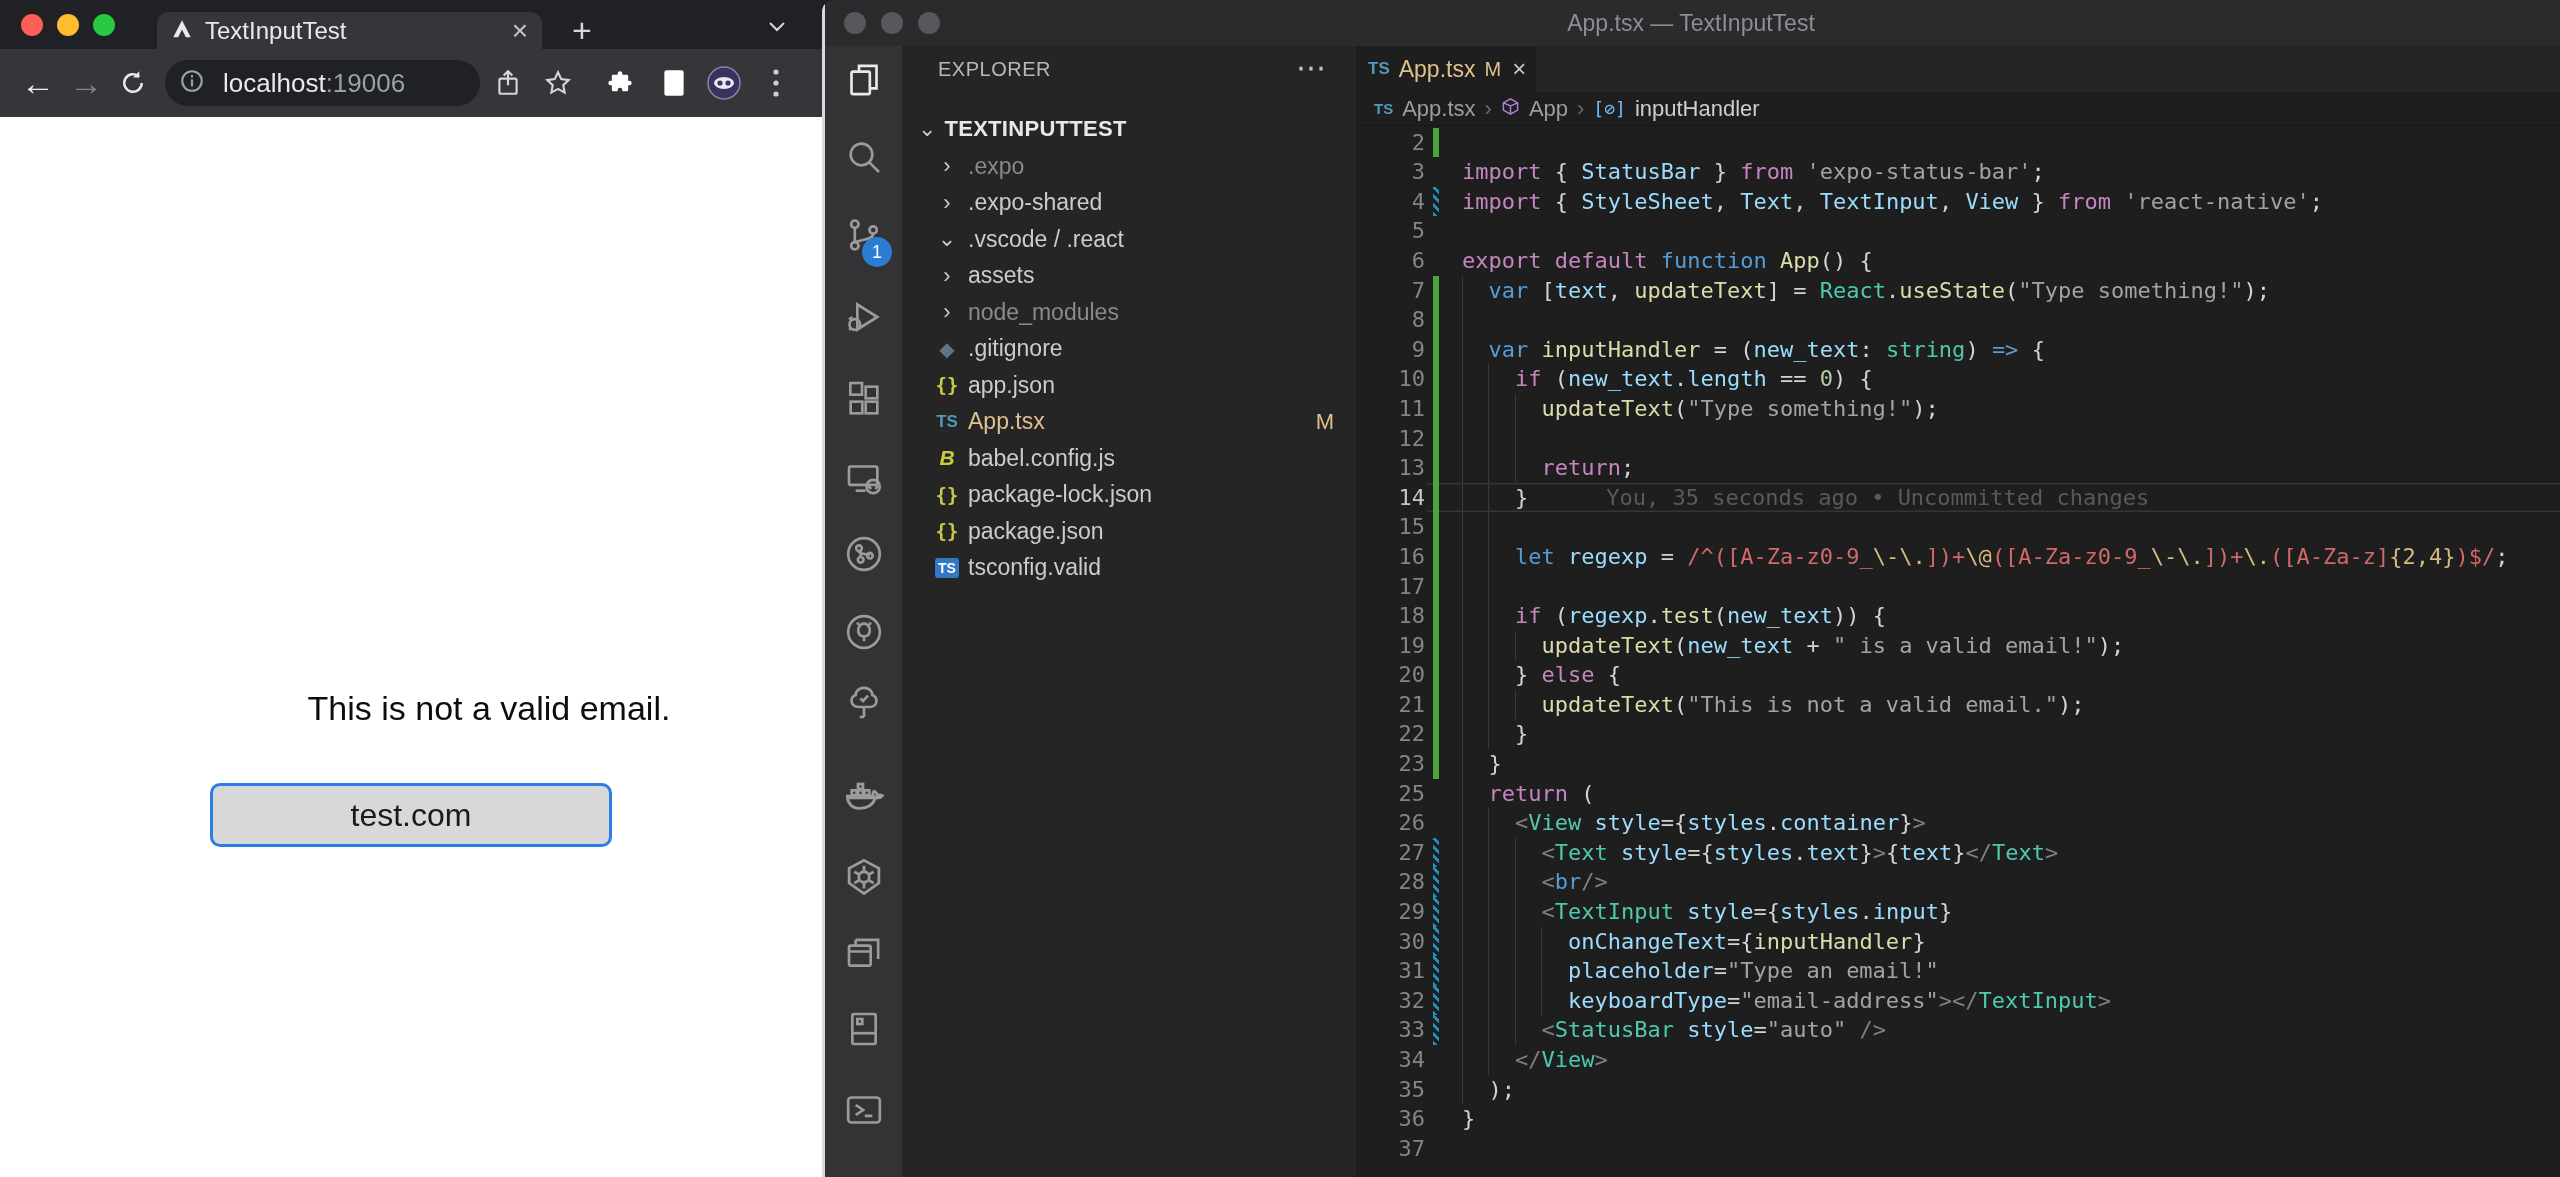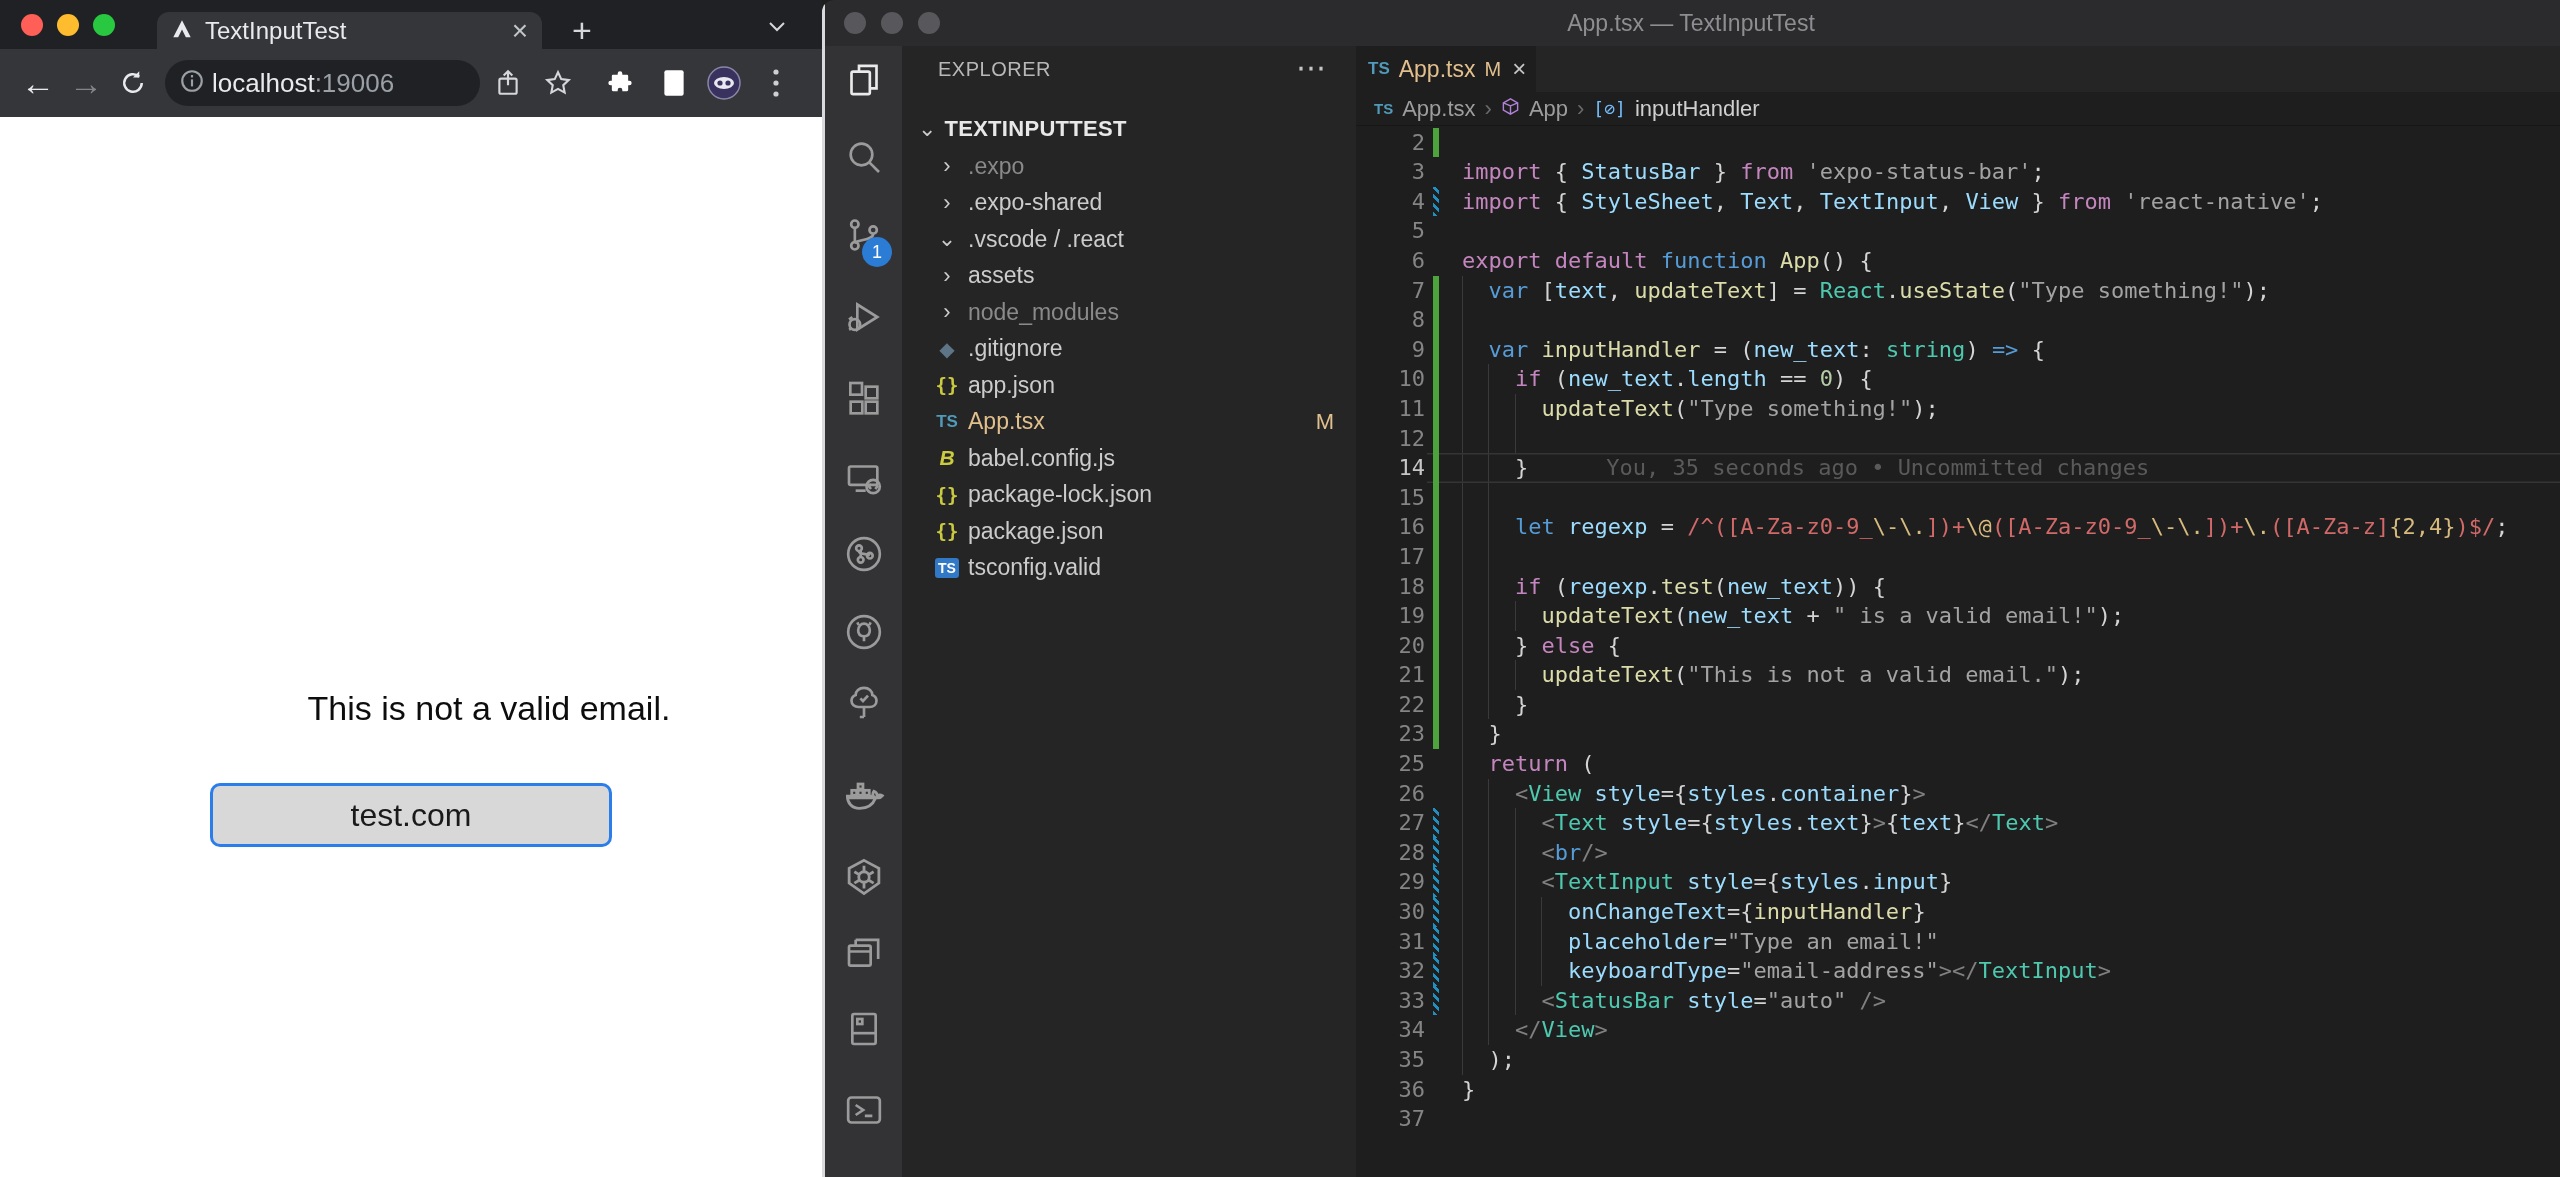--- a/index.html
+++ b/index.html
@@ -18,21 +18,21 @@
   .b-tab .close { color:#c3c6c9; font-size:28px; line-height:1; }
   .b-newtab { position:absolute; left:562px; top:13px; width:40px; height:36px; color:#d5d7da;
     font-size:34px; text-align:center; line-height:34px; font-weight:300; }
   .b-tabchevron { position:absolute; left:765px; top:14px; }
   .b-toolbar { position:absolute; left:0; top:49px; width:822px; height:68px; background:#35363a; }
   .bt-ic { position:absolute; top:0; height:68px; display:flex; align-items:center; justify-content:center; }
   .arrow { font-size:34px; color:#e8eaed; }
   .arrow.dis { color:#82858a; }
   .pill { position:absolute; left:165px; top:11px; width:315px; height:46px; border-radius:23px;
     background:#202124; display:flex; align-items:center; padding-left:14px; }
-  .pill .host { color:#e8eaed; font-size:26px; margin-left:7px; }
+  .pill .host { color:#e8eaed; font-size:26px; margin-left:18px; }
   .pill .port { color:#9aa0a6; font-size:26px; }
   .b-content { position:absolute; left:0; top:117px; width:822px; height:1060px; background:#ffffff; }
   .rn-msg { position:absolute; top:572px; left:0; width:978px; text-align:center;
     font-size:34px; color:#0d0d0d; }
   .rn-input { position:absolute; top:666px; left:210px; width:402px; height:64px;
     border:3.5px solid #2b7de9; border-radius:10px; background:#d8d8d8;
     text-align:center; font-size:32px; color:#1a1a1a; font-family:"Liberation Sans",sans-serif; outline:none; }
 
   
   #vscode { position:absolute; left:822px; top:0; width:1738px; height:1177px; background:#1e1e1e;
@@ -418,20 +418,21 @@
           <div class="code-row"><span class="ln">3</span><span class="lc"><span class="tk-kw">import </span><span class="tk-p">{ </span><span class="tk-v">StatusBar</span><span class="tk-p"> } </span><span class="tk-kw">from </span><span class="tk-s">'expo-status-bar'</span><span class="tk-p">;</span></span></div>
           <div class="code-row"><span class="ln">4</span><span class="mk m"></span><span class="lc"><span class="tk-kw">import </span><span class="tk-p">{ </span><span class="tk-v">StyleSheet</span><span class="tk-p">, </span><span class="tk-v">Text</span><span class="tk-p">, </span><span class="tk-v">TextInput</span><span class="tk-p">, </span><span class="tk-v">View</span><span class="tk-p"> } </span><span class="tk-kw">from </span><span class="tk-s">'react-native'</span><span class="tk-p">;</span></span></div>
           <div class="code-row"><span class="ln">5</span><span class="lc"></span></div>
           <div class="code-row"><span class="ln">6</span><span class="lc"><span class="tk-kw">export </span><span class="tk-kw">default </span><span class="tk-st">function </span><span class="tk-fn">App</span><span class="tk-p">() {</span></span></div>
           <div class="code-row"><div class="guide" style="left: 106px;"></div><span class="ln">7</span><span class="mk a"></span><span class="lc">  <span class="tk-st">var </span><span class="tk-p">[</span><span class="tk-v">text</span><span class="tk-p">, </span><span class="tk-fn">updateText</span><span class="tk-p">] = </span><span class="tk-cl">React</span><span class="tk-p">.</span><span class="tk-fn">useState</span><span class="tk-p">(</span><span class="tk-s">"Type something!"</span><span class="tk-p">);</span></span></div>
           <div class="code-row"><div class="guide" style="left: 106px;"></div><span class="ln">8</span><span class="mk a"></span><span class="lc"></span></div>
           <div class="code-row"><div class="guide" style="left: 106px;"></div><span class="ln">9</span><span class="mk a"></span><span class="lc">  <span class="tk-st">var </span><span class="tk-fn">inputHandler</span><span class="tk-p"> = (</span><span class="tk-v">new_text</span><span class="tk-p">: </span><span class="tk-cl">string</span><span class="tk-p">) </span><span class="tk-st">=&gt; </span><span class="tk-p">{</span></span></div>
           <div class="code-row"><div class="guide" style="left: 106px;"></div><div class="guide" style="left: 132.49px;"></div><span class="ln">10</span><span class="mk a"></span><span class="lc">    <span class="tk-kw">if </span><span class="tk-p">(</span><span class="tk-v">new_text</span><span class="tk-p">.</span><span class="tk-v">length</span><span class="tk-p"> == </span><span class="tk-n">0</span><span class="tk-p">) {</span></span></div>
           <div class="code-row"><div class="guide" style="left: 106px;"></div><div class="guide" style="left: 132.49px;"></div><div class="guide" style="left: 158.98px;"></div><span class="ln">11</span><span class="mk a"></span><span class="lc">      <span class="tk-fn">updateText</span><span class="tk-p">(</span><span class="tk-s">"Type something!"</span><span class="tk-p">);</span></span></div>
           <div class="code-row"><div class="guide" style="left: 106px;"></div><div class="guide" style="left: 132.49px;"></div><div class="guide" style="left: 158.98px;"></div><span class="ln">12</span><span class="mk a"></span><span class="lc"></span></div>
+          <div class="code-row"><div class="guide" style="left: 106px;"></div><div class="guide" style="left: 132.49px;"></div><div class="guide" style="left: 158.98px;"></div><span class="ln">13</span><span class="mk a"></span><span class="lc">      <span class="tk-kw">return</span><span class="tk-p">;</span></span></div>
           <div class="code-row cur"><div class="guide" style="left: 106px;"></div><div class="guide" style="left: 132.49px;"></div><div class="cur-ov"></div><span class="ln">14</span><span class="mk a"></span><span class="lc">    <span class="tk-p">}</span><span class="blame">You, 35 seconds ago • Uncommitted changes</span></span></div>
           <div class="code-row"><div class="guide" style="left: 106px;"></div><div class="guide" style="left: 132.49px;"></div><span class="ln">15</span><span class="mk a"></span><span class="lc"></span></div>
           <div class="code-row"><div class="guide" style="left: 106px;"></div><div class="guide" style="left: 132.49px;"></div><span class="ln">16</span><span class="mk a"></span><span class="lc">    <span class="tk-st">let </span><span class="tk-v">regexp</span><span class="tk-p"> = </span><span class="tk-re">/^([A-Za-z0-9_</span><span class="tk-rq">\-\.</span><span class="tk-re">])+</span><span class="tk-rq">\@</span><span class="tk-re">([A-Za-z0-9_</span><span class="tk-rq">\-\.</span><span class="tk-re">])+</span><span class="tk-rq">\.</span><span class="tk-re">([A-Za-z]</span><span class="tk-rq">{2,4}</span><span class="tk-re">)$/</span><span class="tk-p">;</span></span></div>
           <div class="code-row"><div class="guide" style="left: 106px;"></div><div class="guide" style="left: 132.49px;"></div><span class="ln">17</span><span class="mk a"></span><span class="lc"></span></div>
           <div class="code-row"><div class="guide" style="left: 106px;"></div><div class="guide" style="left: 132.49px;"></div><span class="ln">18</span><span class="mk a"></span><span class="lc">    <span class="tk-kw">if </span><span class="tk-p">(</span><span class="tk-v">regexp</span><span class="tk-p">.</span><span class="tk-fn">test</span><span class="tk-p">(</span><span class="tk-v">new_text</span><span class="tk-p">)) {</span></span></div>
           <div class="code-row"><div class="guide" style="left: 106px;"></div><div class="guide" style="left: 132.49px;"></div><div class="guide" style="left: 158.98px;"></div><span class="ln">19</span><span class="mk a"></span><span class="lc">      <span class="tk-fn">updateText</span><span class="tk-p">(</span><span class="tk-v">new_text</span><span class="tk-p"> + </span><span class="tk-s">" is a valid email!"</span><span class="tk-p">);</span></span></div>
           <div class="code-row"><div class="guide" style="left: 106px;"></div><div class="guide" style="left: 132.49px;"></div><span class="ln">20</span><span class="mk a"></span><span class="lc">    <span class="tk-p">} </span><span class="tk-kw">else</span><span class="tk-p"> {</span></span></div>
           <div class="code-row"><div class="guide" style="left: 106px;"></div><div class="guide" style="left: 132.49px;"></div><div class="guide" style="left: 158.98px;"></div><span class="ln">21</span><span class="mk a"></span><span class="lc">      <span class="tk-fn">updateText</span><span class="tk-p">(</span><span class="tk-s">"This is not a valid email."</span><span class="tk-p">);</span></span></div>
           <div class="code-row"><div class="guide" style="left: 106px;"></div><div class="guide" style="left: 132.49px;"></div><span class="ln">22</span><span class="mk a"></span><span class="lc">    <span class="tk-p">}</span></span></div>
           <div class="code-row"><div class="guide" style="left: 106px;"></div><span class="ln">23</span><span class="mk a"></span><span class="lc">  <span class="tk-p">}</span></span></div>

